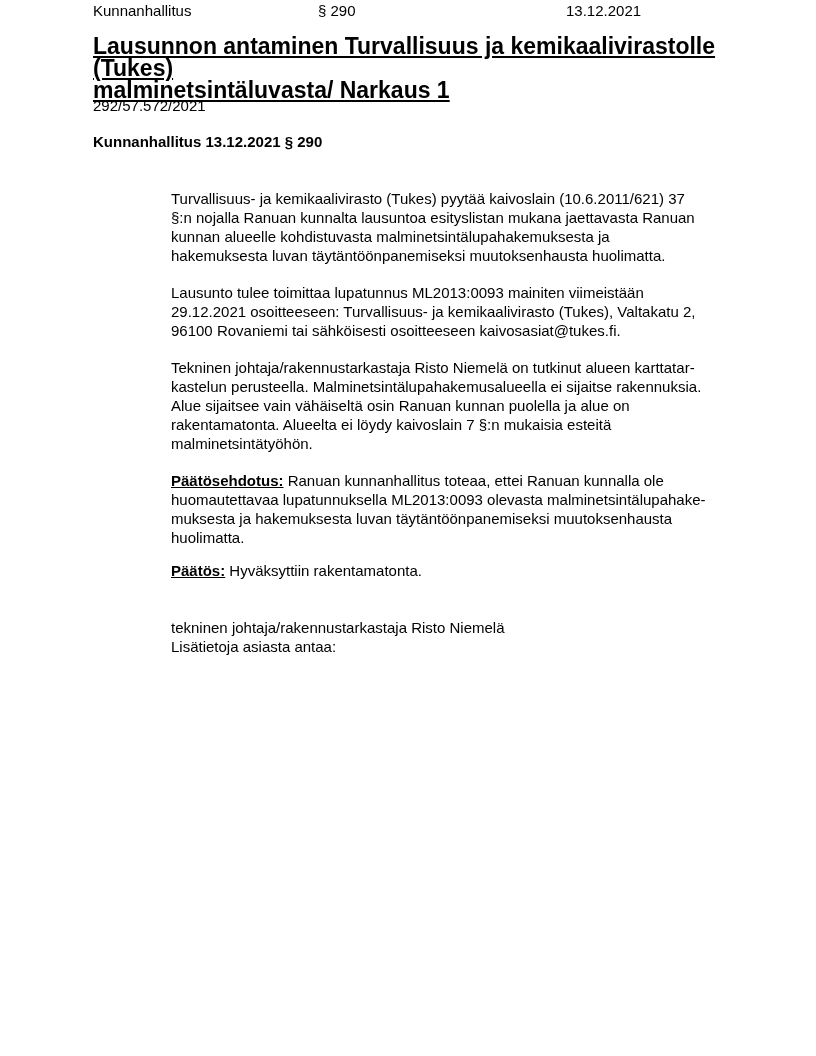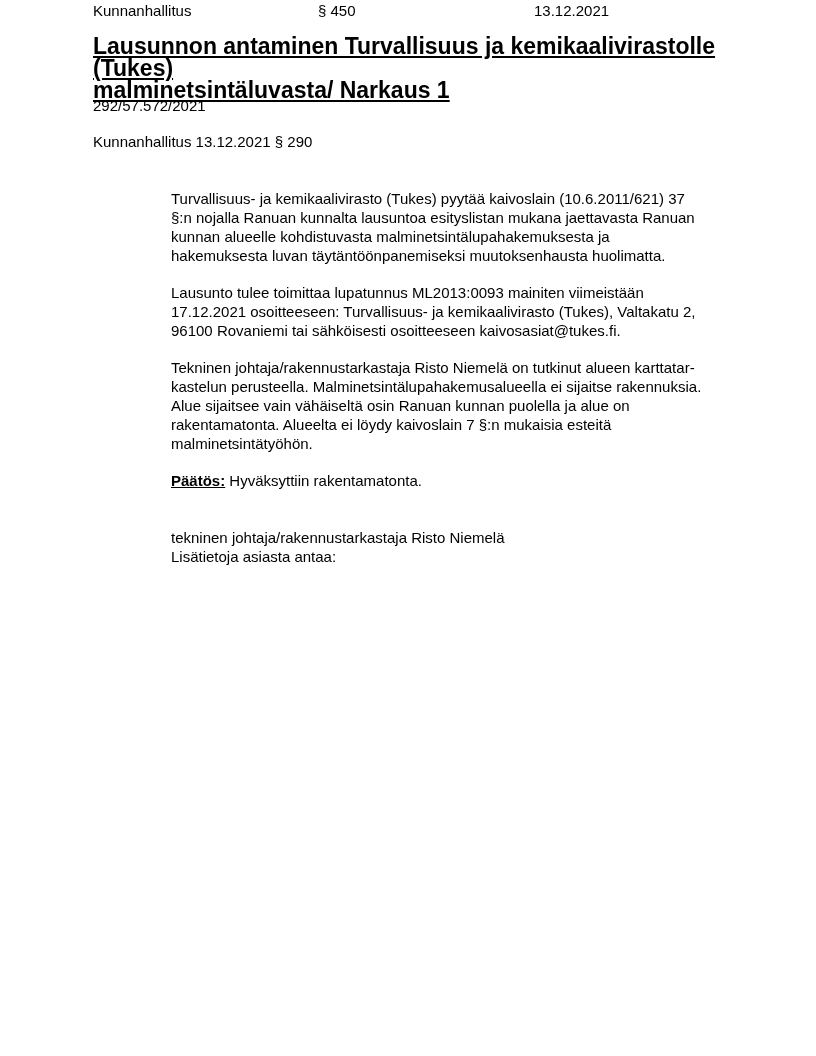--- a/index.html
+++ b/index.html
@@ -22,60 +22,64 @@
     left: 75px;
     top: 35px;
     width: 680px;
     font-size: 23px;
     font-weight: bold;
     line-height: 22px;
     white-space: pre-line;
     text-decoration: underline;
   }
   .case-number { left: 75px; top: 96px; }
-  .section-heading { left: 75px; top: 132px; }
+  .section-heading { left: 75px; top: 132px; font-weight: bold; }
   .doc-body { left: 153px; top: 189px; width: 608px; }
   .doc-body p { margin: 0 0 18px 0; white-space: pre-line; }
   .doc-body p.decision-proposal { margin-bottom: 14px; }
   .doc-body p.decision { margin-bottom: 38px; }
   .doc-body .contact { margin-bottom: 0; white-space: normal; }
   .lead {
     font-weight: bold;
     text-decoration: underline;
   }
 </style>
 </head>
 <body>
 
 <div class="page">
 
   <span class="abs header-item" style="left:75px">Kunnanhallitus</span>
-  <span class="abs header-item" style="left:300px">§ 450</span>
-  <span class="abs header-item" style="left:516px">13.12.2021</span>
+  <span class="abs header-item" style="left:300px">§ 290</span>
+  <span class="abs header-item" style="left:548px">13.12.2021</span>
 
   <h1 class="abs doc-title">Lausunnon antaminen Turvallisuus ja kemikaalivirastolle (Tukes)
 malminetsintäluvasta/ Narkaus 1</h1>
 
   <div class="abs case-number">292/57.572/2021</div>
 
   <div class="abs section-heading">Kunnanhallitus 13.12.2021 § 290</div>
 
   <div class="abs doc-body">
     <p>Turvallisuus- ja kemikaalivirasto (Tukes) pyytää kaivoslain (10.6.2011/621) 37
 §:n nojalla Ranuan kunnalta lausuntoa esityslistan mukana jaettavasta Ranuan
 kunnan alueelle kohdistuvasta malminetsintälupahakemuksesta ja
 hakemuksesta luvan täytäntöönpanemiseksi muutoksenhausta huolimatta.</p>
     <p>Lausunto tulee toimittaa lupatunnus ML2013:0093 mainiten viimeistään
-17.12.2021 osoitteeseen: Turvallisuus- ja kemikaalivirasto (Tukes), Valtakatu 2,
+29.12.2021 osoitteeseen: Turvallisuus- ja kemikaalivirasto (Tukes), Valtakatu 2,
 96100 Rovaniemi tai sähköisesti osoitteeseen kaivosasiat@tukes.fi.</p>
     <p>Tekninen johtaja/rakennustarkastaja Risto Niemelä on tutkinut alueen karttatar-
 kastelun perusteella. Malminetsintälupahakemusalueella ei sijaitse rakennuksia.
 Alue sijaitsee vain vähäiseltä osin Ranuan kunnan puolella ja alue on
 rakentamatonta. Alueelta ei löydy kaivoslain 7 §:n mukaisia esteitä
 malminetsintätyöhön.</p>
+    <p class="decision-proposal"><span class="lead">Päätösehdotus:</span><span> Ranuan kunnanhallitus toteaa, ettei Ranuan kunnalla ole
+huomautettavaa lupatunnuksella ML2013:0093 olevasta malminetsintälupahake-
+muksesta ja hakemuksesta luvan täytäntöönpanemiseksi muutoksenhausta
+huolimatta.</span></p>
     <p class="decision"><span class="lead">Päätös:</span><span> Hyväksyttiin rakentamatonta.</span></p>
     <p class="contact">
       <span style="display:block">tekninen johtaja/rakennustarkastaja Risto Niemelä</span>
       <span style="display:block">Lisätietoja asiasta antaa:</span>
     </p>
   </div>
 
 </div>
 
 </body></html>

